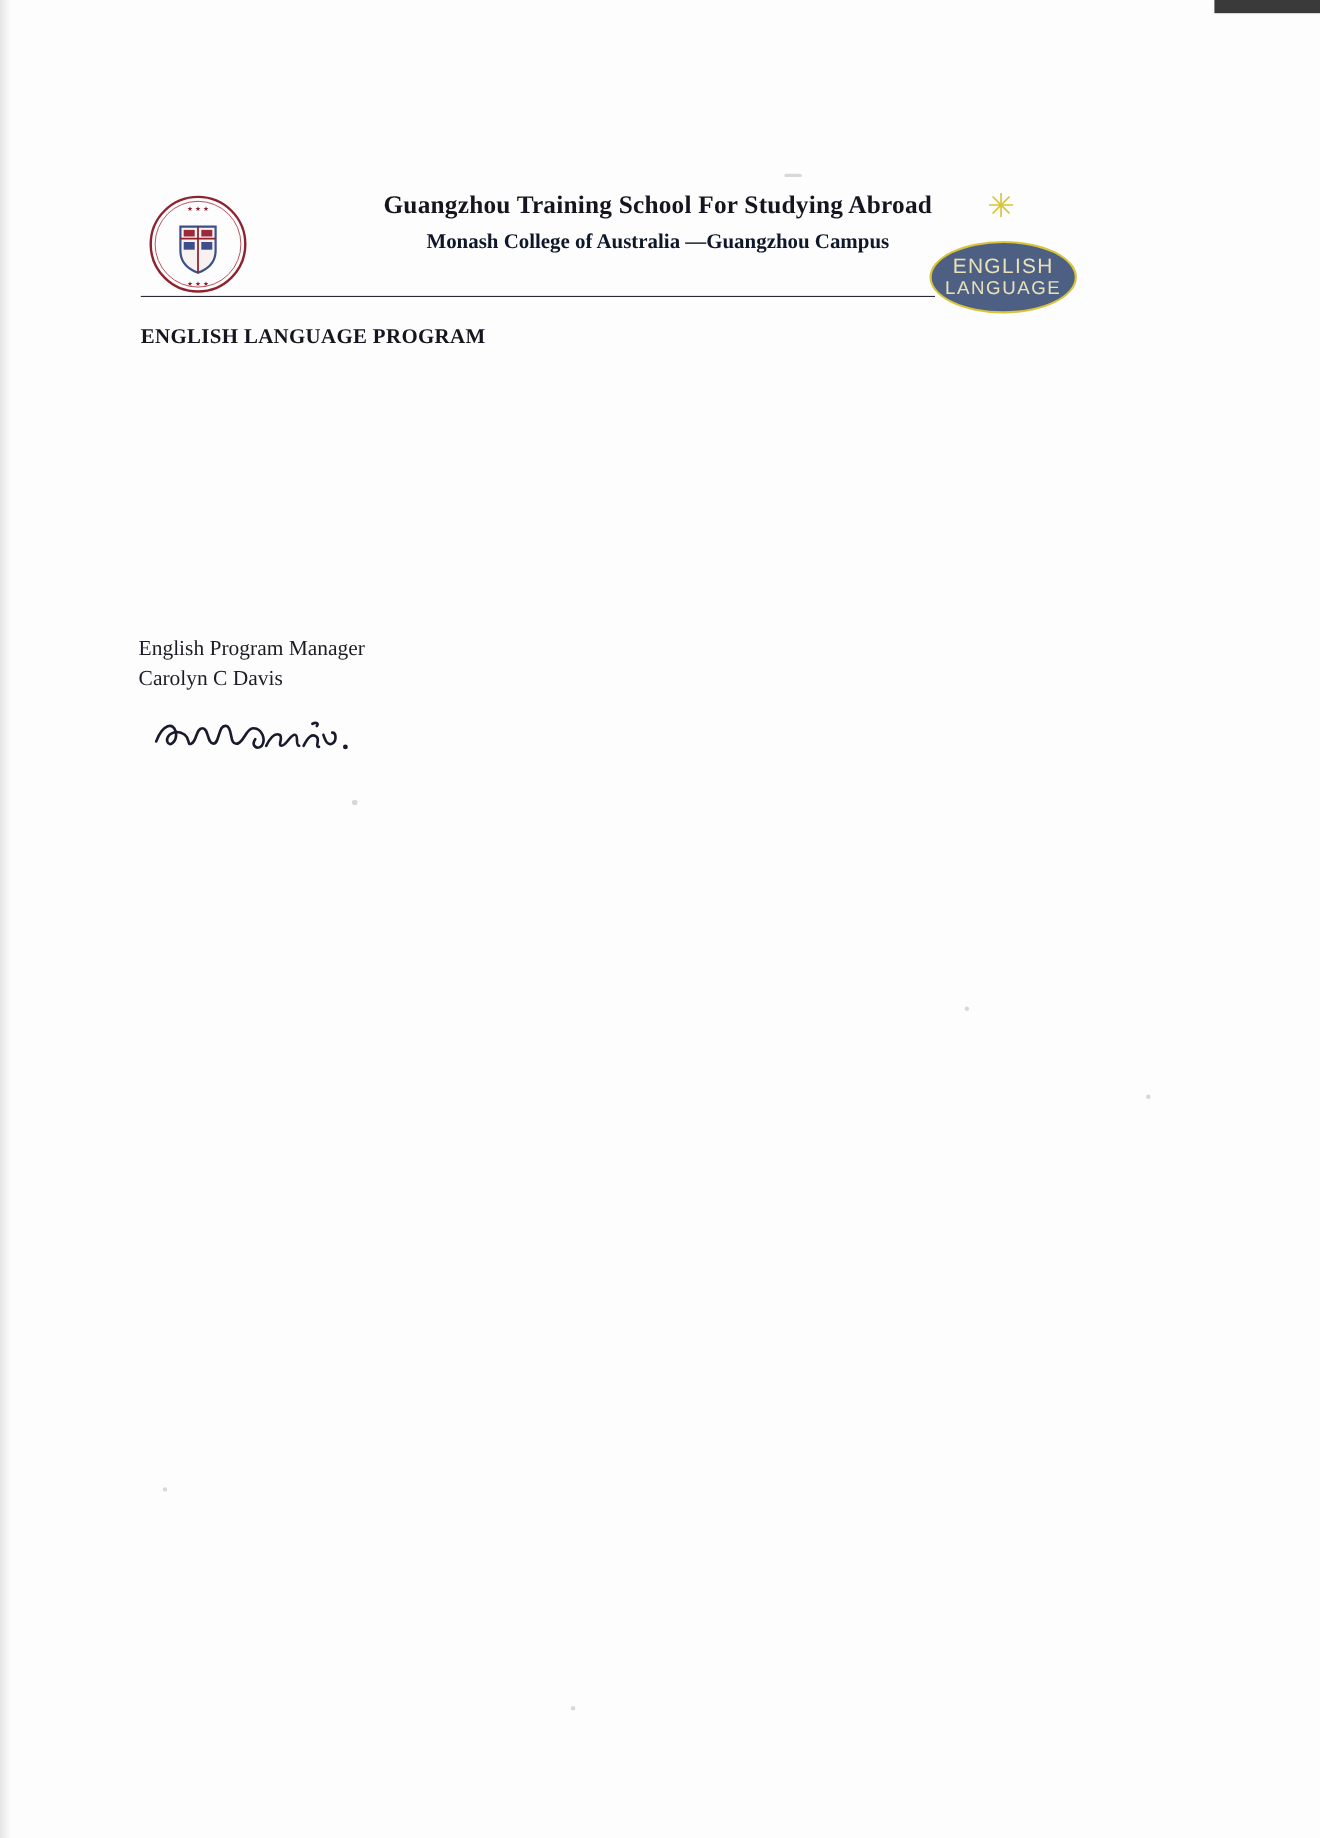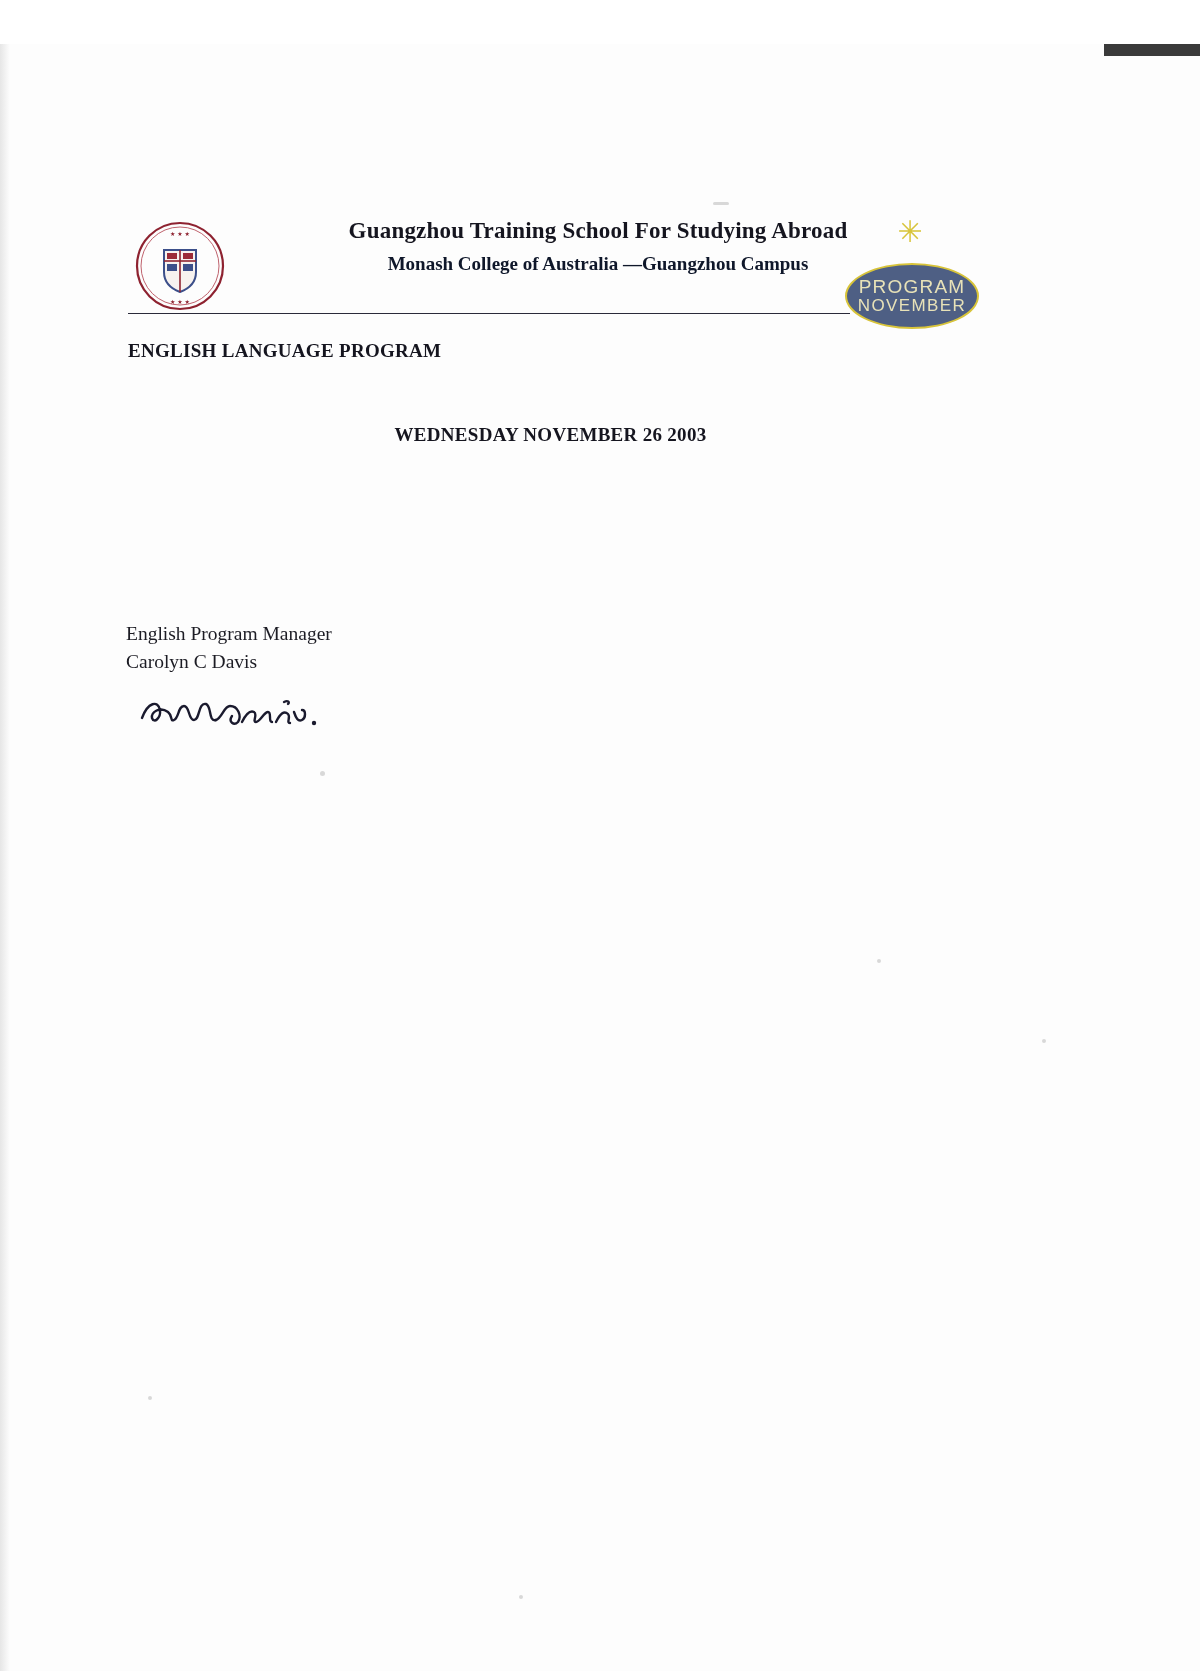--- a/index.html
+++ b/index.html
@@ -14,21 +14,20 @@
     color: #1a1a1a;
     position: relative;
     overflow: hidden;
   }
 
   
   .page {
     position: absolute;
     inset: 0;
     background: #fdfdfd;
-    margin-top: 44px;
   }
   .scan-edge-left {
     position: absolute;
     left: 0; top: 0; bottom: 0;
     width: 10px;
     background: linear-gradient(to right, #e6e6e6, #fdfdfd);
   }
   .scan-edge-top-right {
     position: absolute;
     right: 0; top: 0;
@@ -221,28 +220,27 @@
       <div class="head-line1">Guangzhou Training School For Studying Abroad</div>
       <div class="head-line2">Monash College of Australia —Guangzhou Campus</div>
     </div>
 
     <div class="rule"></div>
   </div>
 
   <div class="monash-logo">
     <div class="monash-star">✳</div>
     <div class="monash-ellipse">
-      <div class="m1">PROGRAM</div>
-      <div class="m2">NOVEMBER</div>
+      <div class="m1">ENGLISH</div>
+      <div class="m2">LANGUAGE</div>
     </div>
   </div>
 
   <div class="program-title">ENGLISH LANGUAGE PROGRAM</div>
 
-  <div class="date-line">WEDNESDAY NOVEMBER 26 2003</div>
 
 
   <div class="signer">
     <div>English Program Manager</div>
     <div>Carolyn C Davis</div>
   </div>
 
   <div class="signature">
     <svg width="300" height="48" viewBox="0 0 300 48">
       <g fill="none" stroke="#1a1a2e" stroke-width="2.4" stroke-linecap="round">

